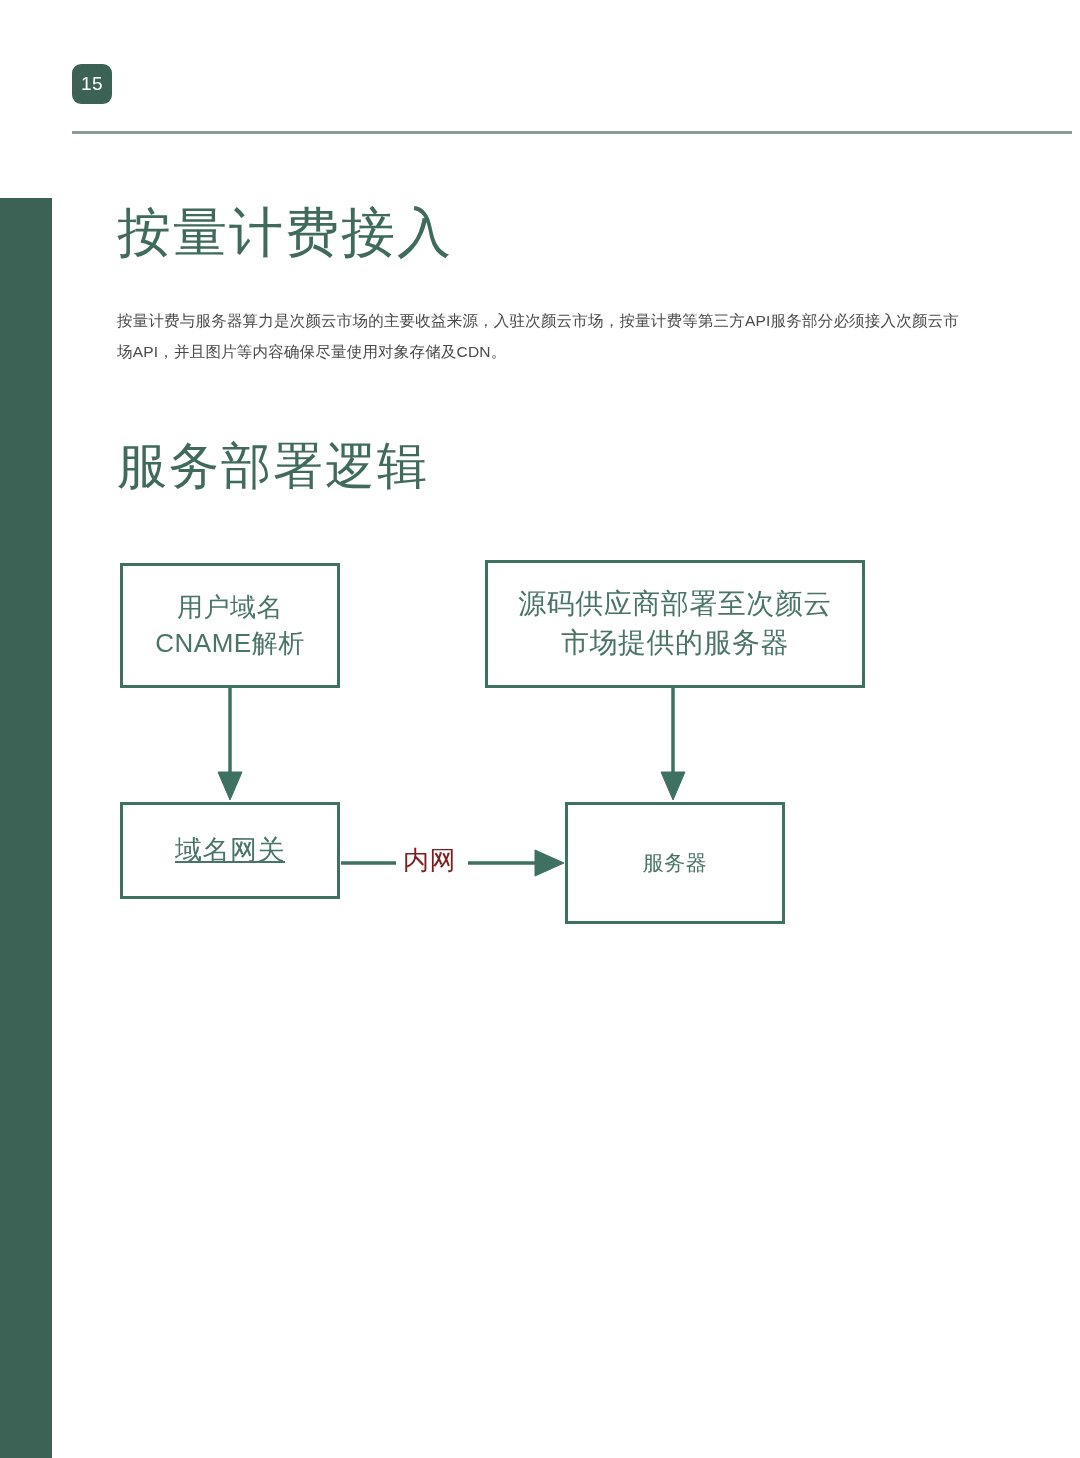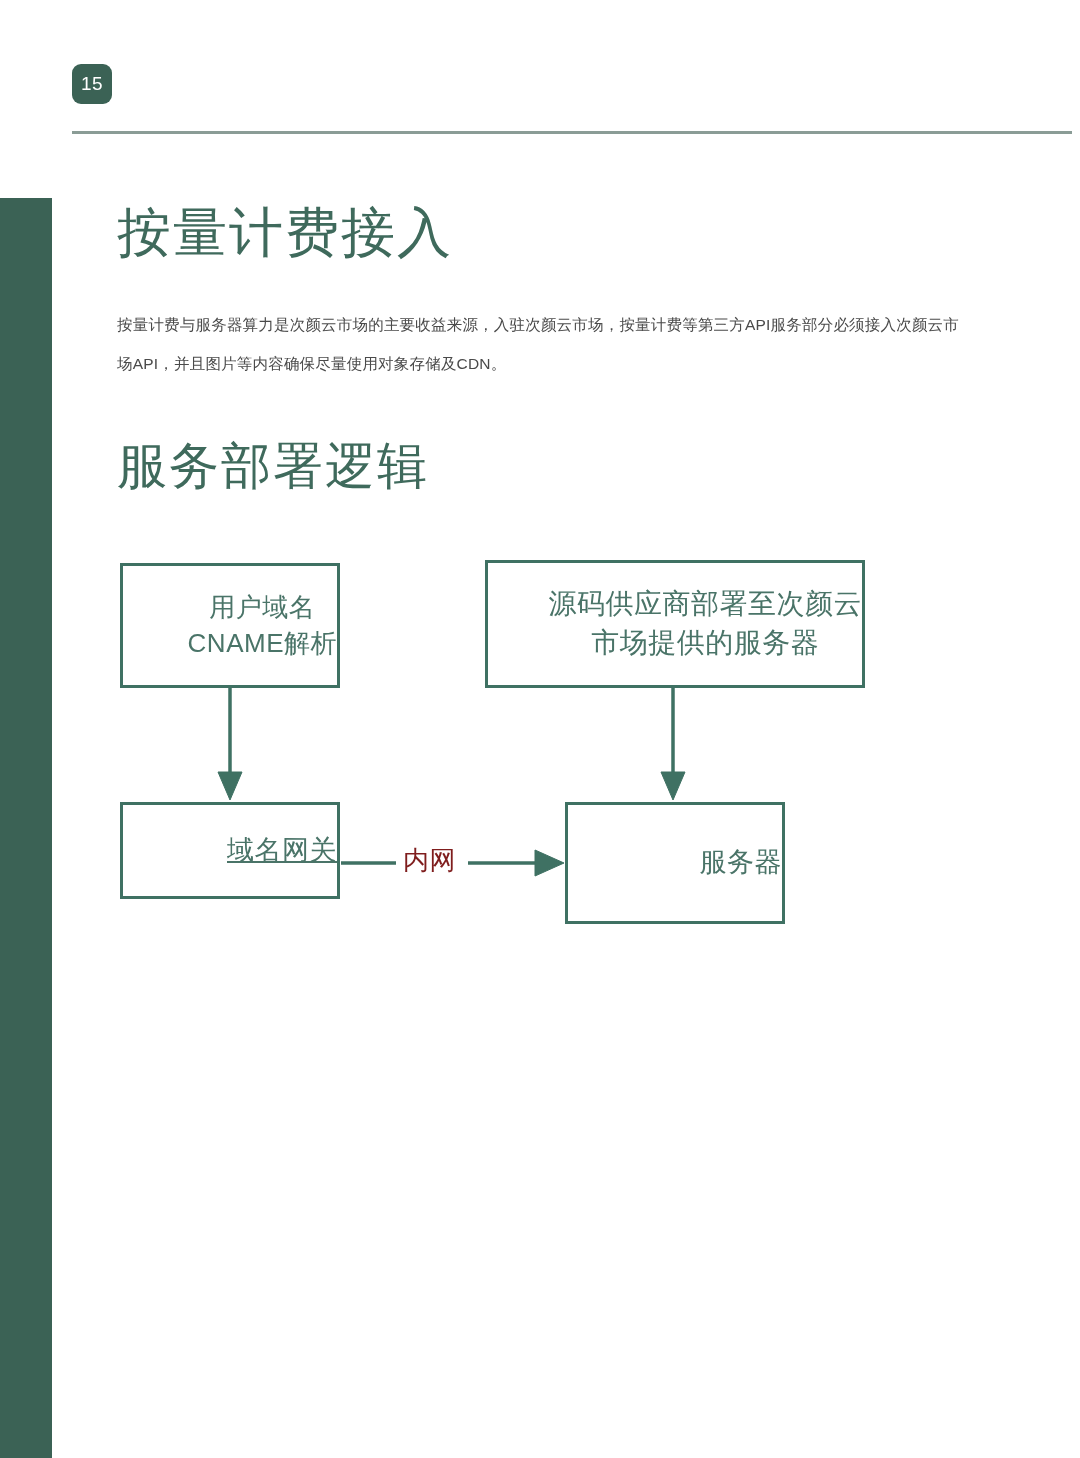--- a/index.html
+++ b/index.html
@@ -94,21 +94,21 @@
     letter-spacing: 2px;
     color: #3f6a5c;
     font-weight: 400;
   }
   .para {
     position: absolute;
     left: 117px;
     top: 305px;
     width: 845px;
     font-size: 15.5px;
-    line-height: 39px;
+    line-height: 31px;
     color: #4a4a4a;
     letter-spacing: 0.2px;
   }
   .h2 {
     position: absolute;
     left: 117px;
     top: 436px;
     font-size: 50px;
     line-height: 1.2;
     letter-spacing: 2px;
@@ -124,31 +124,31 @@
     width: 1080px;
     height: 1458px;
     pointer-events: none;
   }
   .node {
     position: absolute;
     border: 3px solid #3f7163;
     box-sizing: border-box;
     display: flex;
     align-items: center;
-    justify-content: flex-end;
+    justify-content: center;
     text-align: center;
     color: #4a7468;
     background: #ffffff;
     line-height: 1.38;
     letter-spacing: 0.5px;
   }
   .node-a { left: 120px;  top: 563px; width: 220px; height: 125px; font-size: 26px; }
   .node-b { left: 485px;  top: 560px; width: 380px; height: 128px; font-size: 28px; }
   .node-c { left: 120px;  top: 802px; width: 220px; height: 97px; font-size: 27px; text-decoration: underline; }
-  .node-d { left: 565px;  top: 802px; width: 220px; height: 122px; font-size: 27px; }
+  .node-d { left: 565px;  top: 802px; width: 220px; height: 122px; font-size: 21px; }
 
   .edge-label {
     position: absolute;
     left: 399px;
     top: 843px;
     font-size: 26px;
     color: #7f1d1d;
     background: #ffffff;
     padding: 0 4px;
     letter-spacing: 0.5px;

